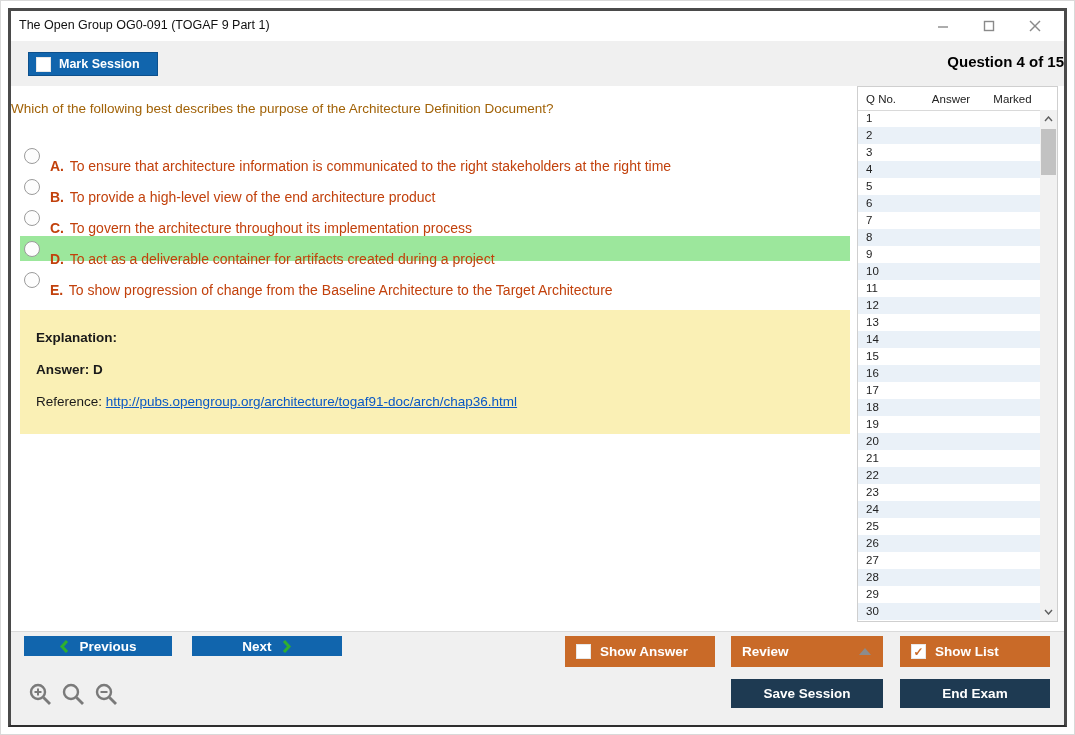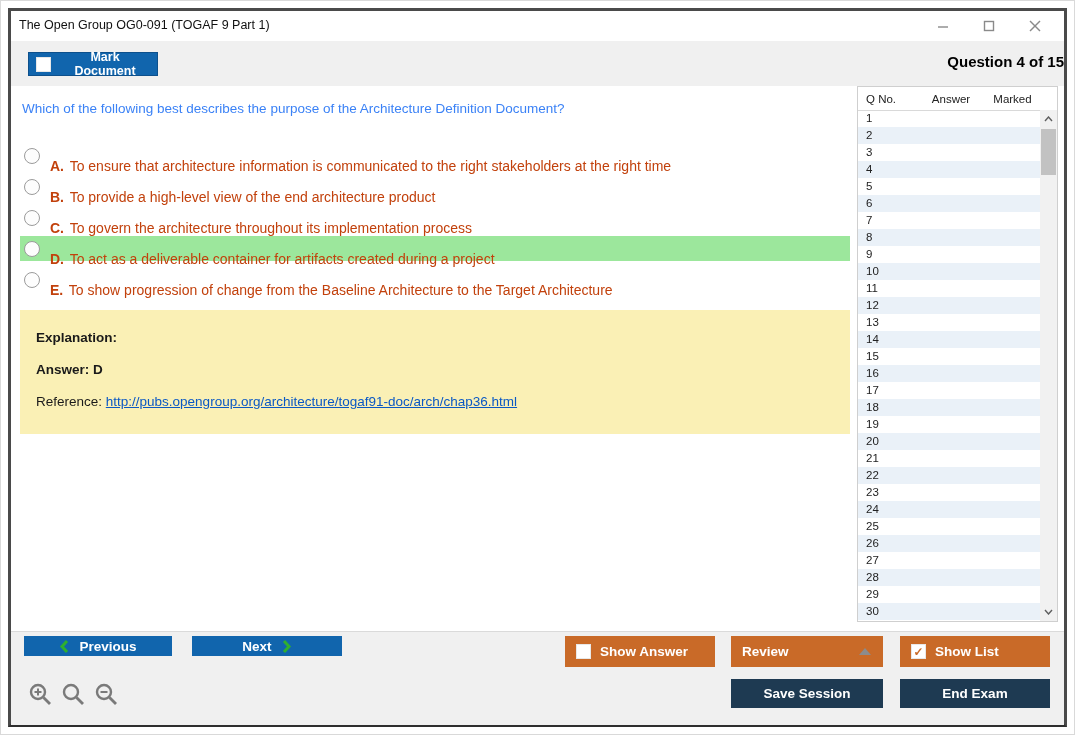--- a/index.html
+++ b/index.html
@@ -16,21 +16,21 @@
   
   .headerband{position:absolute;left:0;top:30px;width:100%;height:45px;background:#f0f0f0;}
   .btn{display:flex;align-items:center;border:none;cursor:pointer;box-sizing:border-box;}
   .markbtn{position:absolute;left:17px;top:11px;width:130px;height:24px;background:var(--blue);border:1px solid #0d508c;color:#fff;font-weight:bold;font-size:12.5px;gap:8px;padding-left:7px;}
   .cb{width:13px;height:13px;background:#fff;border:1px solid #e8e8e8;display:inline-flex;align-items:center;justify-content:center;flex:0 0 auto;}
   .cb.checked::after{content:"\2713";color:var(--orange);font-size:12px;font-weight:bold;line-height:1;}
   .qcounter{position:absolute;left:0;top:12px;width:100%;text-align:right;font-size:15px;font-weight:bold;color:#000;}
 
   
   .content{position:absolute;left:0;top:75px;width:100%;height:545px;background:#fff;}
-  .qtext{position:absolute;left:11px;top:15px;font-size:13.5px;color:#3b82f6;}
+  .qtext{position:absolute;left:0;top:15px;font-size:13.5px;color:#a16207;}
   .options{position:absolute;left:9px;top:54px;width:830px;}
   .option{display:flex;align-items:center;height:31px;gap:10px;padding-left:4px;box-sizing:border-box;}
   .option.hl{background:var(--hl-green);height:25px;margin:3px 0;}
   .radio{width:16px;height:16px;border-radius:50%;border:1.5px solid #9b9b9b;background:#fdfdfd;box-sizing:border-box;flex:0 0 auto;}
   .opttext{font-size:14px;color:#c2410c;margin-top:20px;}
   .opttext b{margin-right:2px;}
 
   
   .answerbox{position:absolute;left:9px;top:224px;width:830px;height:124px;background:var(--yellow);box-sizing:border-box;padding:20px 16px 0 16px;}
   .ansline{font-size:13.5px;color:#1a1a1a;margin-bottom:17px;}
@@ -86,21 +86,21 @@
               <line x1="1" y1="1" x2="11" y2="11" stroke="#8a8a8a" stroke-width="1.4"></line>
               <line x1="11" y1="1" x2="1" y2="11" stroke="#8a8a8a" stroke-width="1.4"></line>
             </svg>
         </span>
       </div>
     </div>
 
     <div class="headerband">
       <button class="btn markbtn">
         <span class="cb"></span>
-        <span>Mark Document</span>
+        <span>Mark Session</span>
       </button>
       <div class="qcounter">Question 4 of 15</div>
     </div>
 
     <div class="content">
       <div class="qtext">Which of the following best describes the purpose of the Architecture Definition Document?</div>
       <div class="options" id="options">
           <div class="option">
             <span class="radio"></span>
             <span class="opttext"><b>A.</b> To ensure that architecture information is communicated to the right stakeholders at the right time</span>

